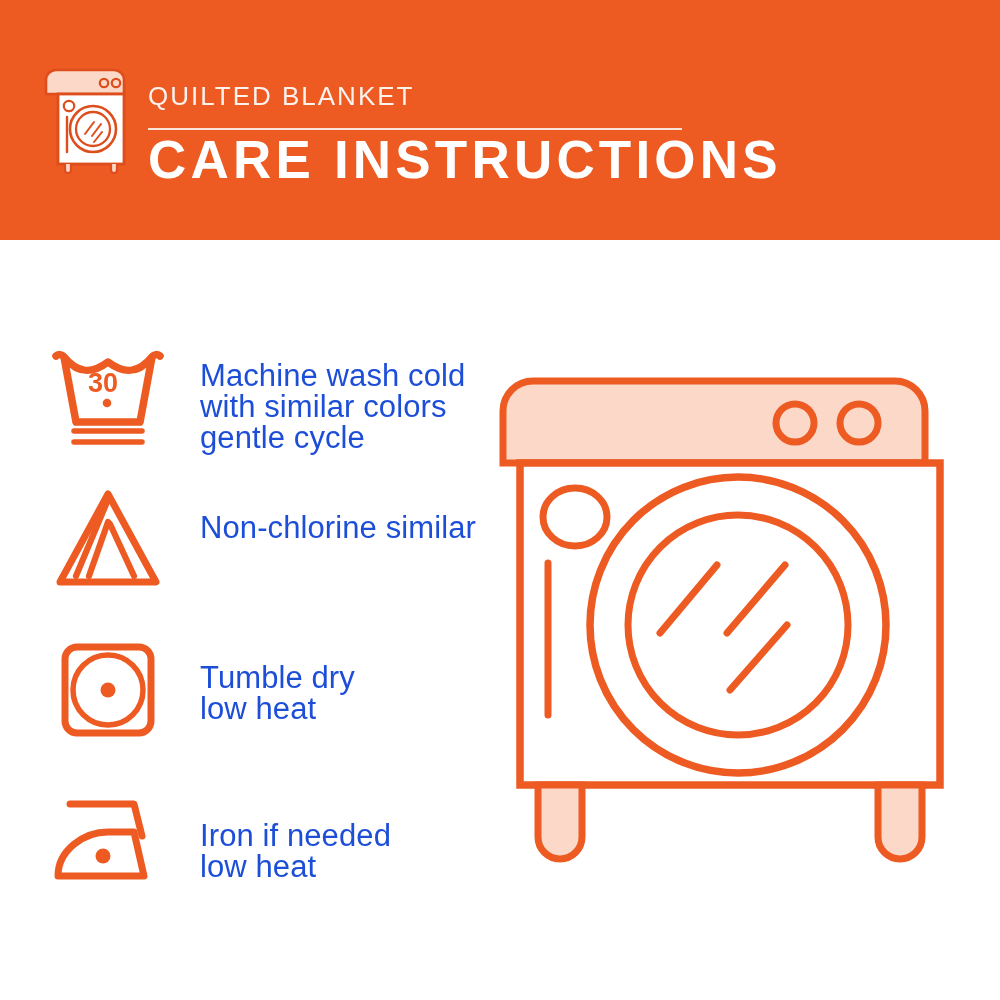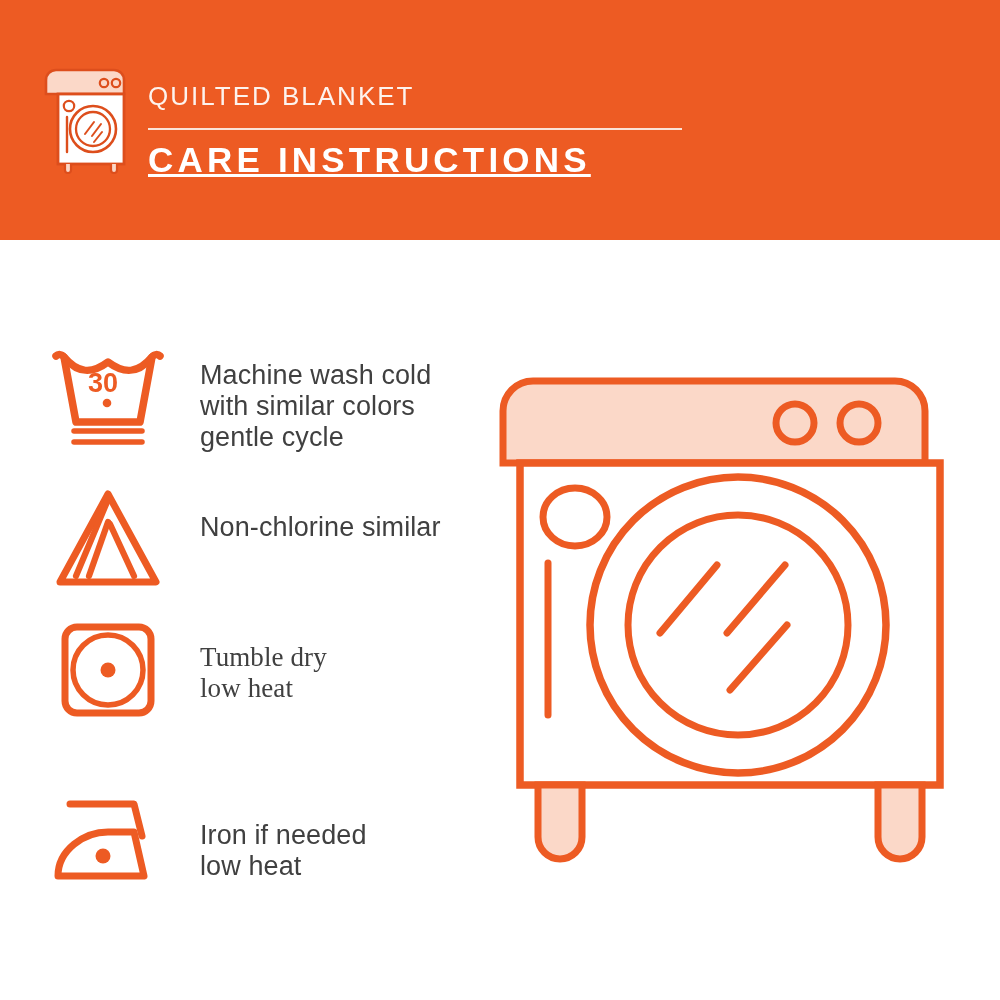--- a/index.html
+++ b/index.html
@@ -24,41 +24,40 @@
   }
   #title-main {
     font-size:26px; font-weight:300; color:#FDF3EE;
     letter-spacing:2.0px; line-height:48px;
     white-space:nowrap;
   }
   #title-divider {
     width:534px; height:2px; background:#FAE3D7; margin:8px 0 6px 0;
   }
   #title-sub {
-    font-size:35px; font-weight:700; color:#FFFFFF;
+    font-size:53px; font-weight:700; color:#FFFFFF;
     letter-spacing:4.2px; line-height:48px;
     white-space:nowrap;
-    text-decoration:underline;
   }
 
   
   #care-list { position:absolute; left:0; top:240px; width:500px; height:760px; }
   .care-row { position:absolute; left:0; width:500px; height:140px; }
   .care-row[data-row="0"] { top:100px; }
   .care-row[data-row="1"] { top:240px; }
-  .care-row[data-row="2"] { top:370px;font-family:Liberation Serif, serif; }
+  .care-row[data-row="2"] { top:390px; }
   .care-row[data-row="3"] { top:540px; }
 
   .care-symbol {
     position:absolute; left:48px; top:0; width:120px; height:120px;
   }
   .care-text {
     position:absolute; left:200px; top:0; width:290px;
-    font-size:27px; line-height:31px;
-    color:#404040; font-weight:500;
+    font-size:31px; line-height:31px;
+    color:#1d4ed8; font-weight:500;
     letter-spacing:0.1px;
   }
   .care-row[data-row="0"] .care-text { top:20px; }
   .care-row[data-row="1"] .care-text { top:32px; }
   .care-row[data-row="2"] .care-text { top:32px; }
   .care-row[data-row="3"] .care-text { top:40px; }
 
   
   #washer {
     position:absolute; left:495px; top:335px; width:470px; height:600px;

